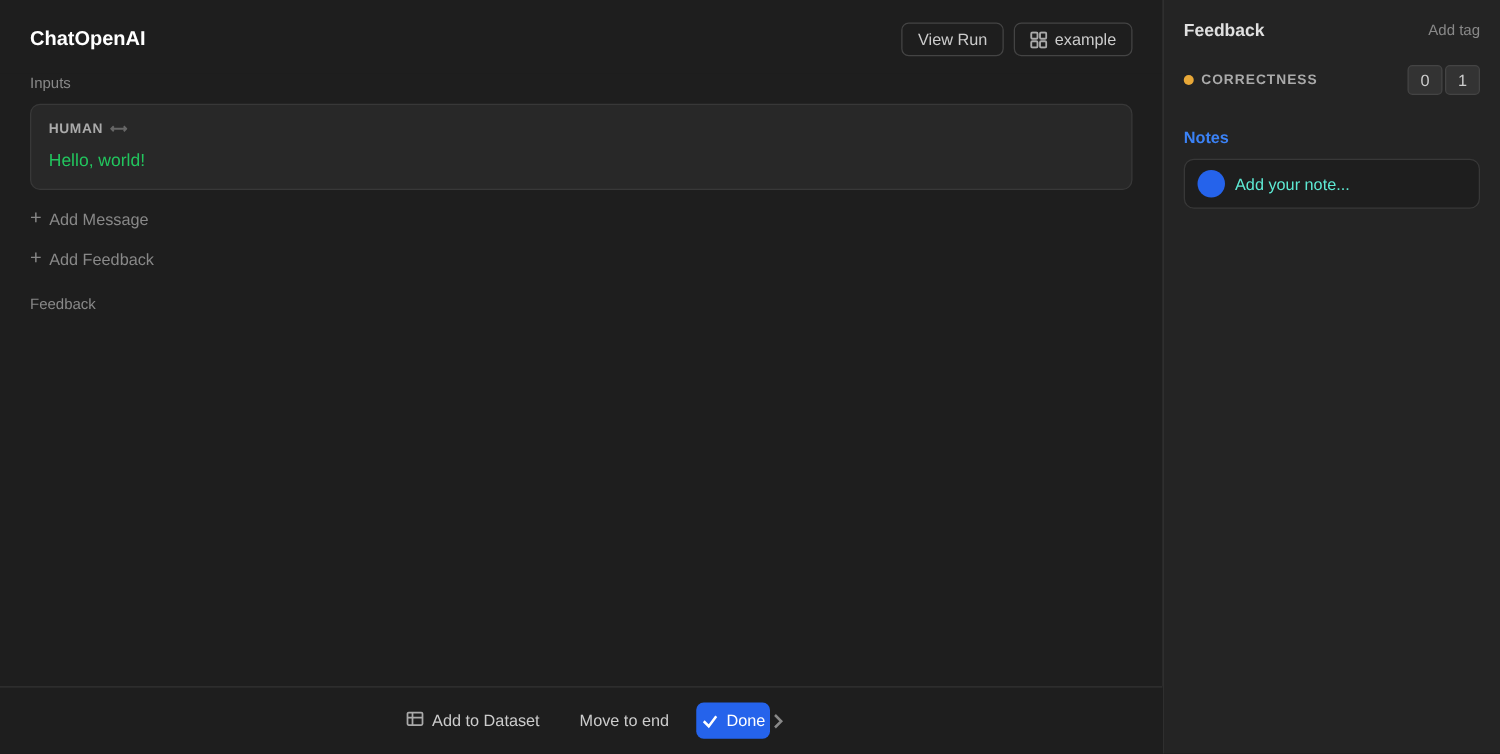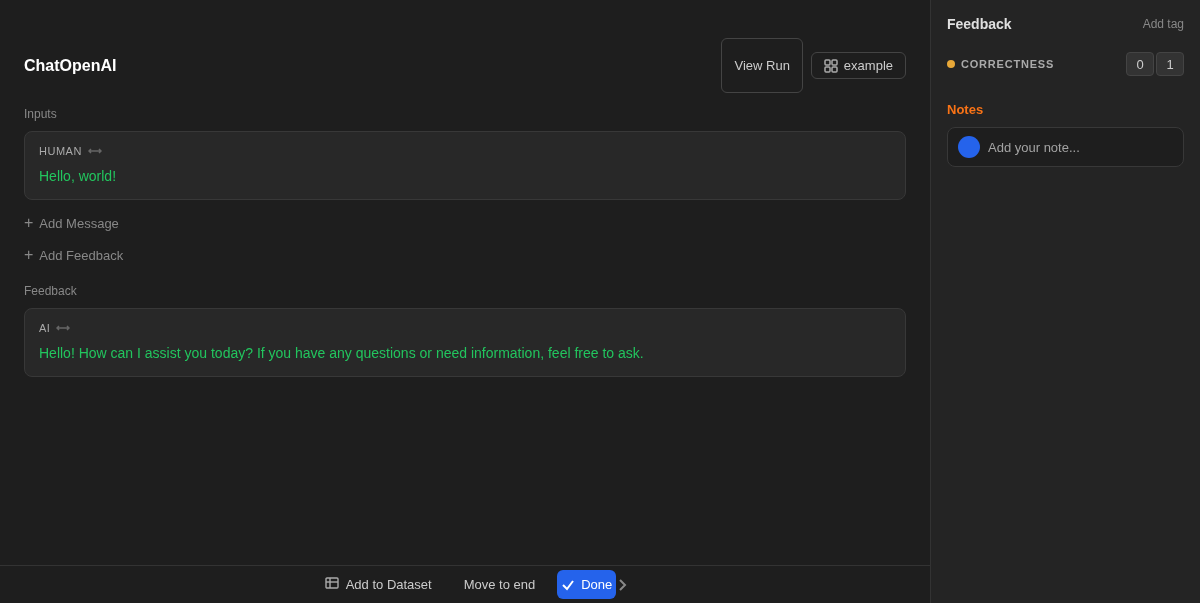--- a/index.html
+++ b/index.html
@@ -29,40 +29,39 @@
       overflow-y: auto;
       padding: 0 0 60px 0;
     }
 
     .header {
       display: flex;
       align-items: center;
       justify-content: space-between;
       padding: 18px 24px 14px;
       background: #1e1e1e;
-      margin-top: 20px;
     }
 
     .app-title {
       font-size: 16px;
       font-weight: 600;
       color: #fff;
     }
 
     .header-actions {
       display: flex;
       gap: 8px;
       align-items: center;
     }
 
     .view-run-btn {
       background: transparent;
       border: 1px solid #444;
       color: #ccc;
-      padding: 19px 12px;
+      padding: 5px 12px;
       border-radius: 6px;
       font-size: 13px;
       cursor: pointer;
     }
 
     .example-btn {
       background: transparent;
       border: 1px solid #444;
       color: #ccc;
       padding: 5px 12px;
@@ -106,21 +105,21 @@
 
     .message-role-row {
       display: flex;
       align-items: center;
       gap: 6px;
       margin-bottom: 8px;
     }
 
     .role-label {
       font-size: 11px;
-      font-weight: 400;
+      font-weight: 700;
       color: #aaa;
       text-transform: uppercase;
       letter-spacing: 0.5px;
     }
 
     .role-swap-icon {
       color: #666;
       cursor: pointer;
       font-size: 12px;
       display: flex;
@@ -232,21 +231,21 @@
       align-items: center;
       justify-content: center;
       border-radius: 4px;
     }
 
     .notes-section {}
 
     .notes-title {
       font-size: 13px;
       font-weight: 600;
-      color: #f97316;
+      color: #3b82f6;
       margin-bottom: 10px;
     }
 
     .note-input-row {
       display: flex;
       align-items: center;
       gap: 8px;
       background: #1e1e1e;
       border: 1px solid #383838;
       border-radius: 8px;
@@ -257,30 +256,30 @@
     .note-avatar {
       width: 22px;
       height: 22px;
       border-radius: 50%;
       background: #2563eb;
       flex-shrink: 0;
     }
 
     .note-placeholder {
       font-size: 13px;
-      color: #a3a3a3;
+      color: #5eead4;
     }
 
     
     .bottom-bar {
       position: fixed;
       bottom: 0;
       left: 0;
       right: 270px;
-      height: 38px;
+      height: 54px;
       background: #1e1e1e;
       border-top: 1px solid #333;
       display: flex;
       align-items: center;
       justify-content: center;
       gap: 12px;
       padding: 0 24px;
     }
 
     .bottom-btn {
@@ -360,31 +359,20 @@
 
         <div class="add-action">
           <span class="plus-icon">+</span>
           <span>Add Feedback</span>
         </div>
       </div>
 
       <div class="outputs-section">
         <div class="section-label">Feedback</div>
 
-        <div class="message-box">
-          <div class="message-role-row">
-            <span class="role-label">AI</span>
-            <span class="role-swap-icon">
-              <svg width="14" height="14" viewBox="0 0 14 14" fill="none" stroke="#666" stroke-width="1.5">
-                <path d="M3 5l-2 2 2 2M11 5l2 2-2 2M1 7h12"></path>
-              </svg>
-            </span>
-          </div>
-          <div class="message-content">Hello! How can I assist you today? If you have any questions or need information, feel free to ask.</div>
-        </div>
       </div>
     </div>
   </div>
 
   <div class="right-panel">
     <div class="feedback-header">
       <span class="feedback-title">Feedback</span>
       <button class="add-tag-btn">Add tag</button>
     </div>
 

